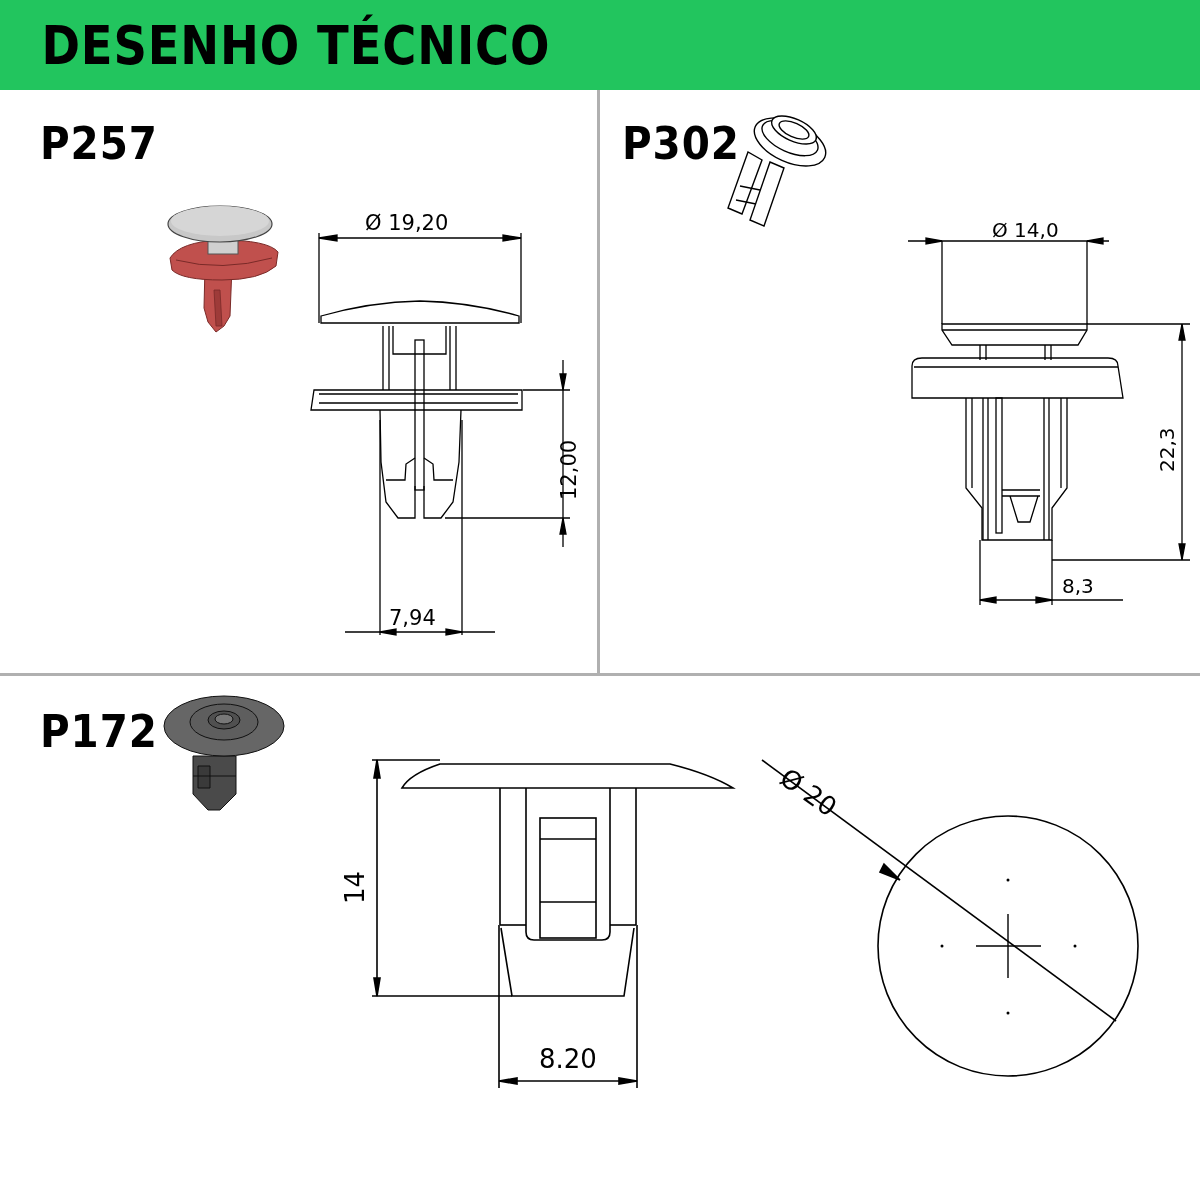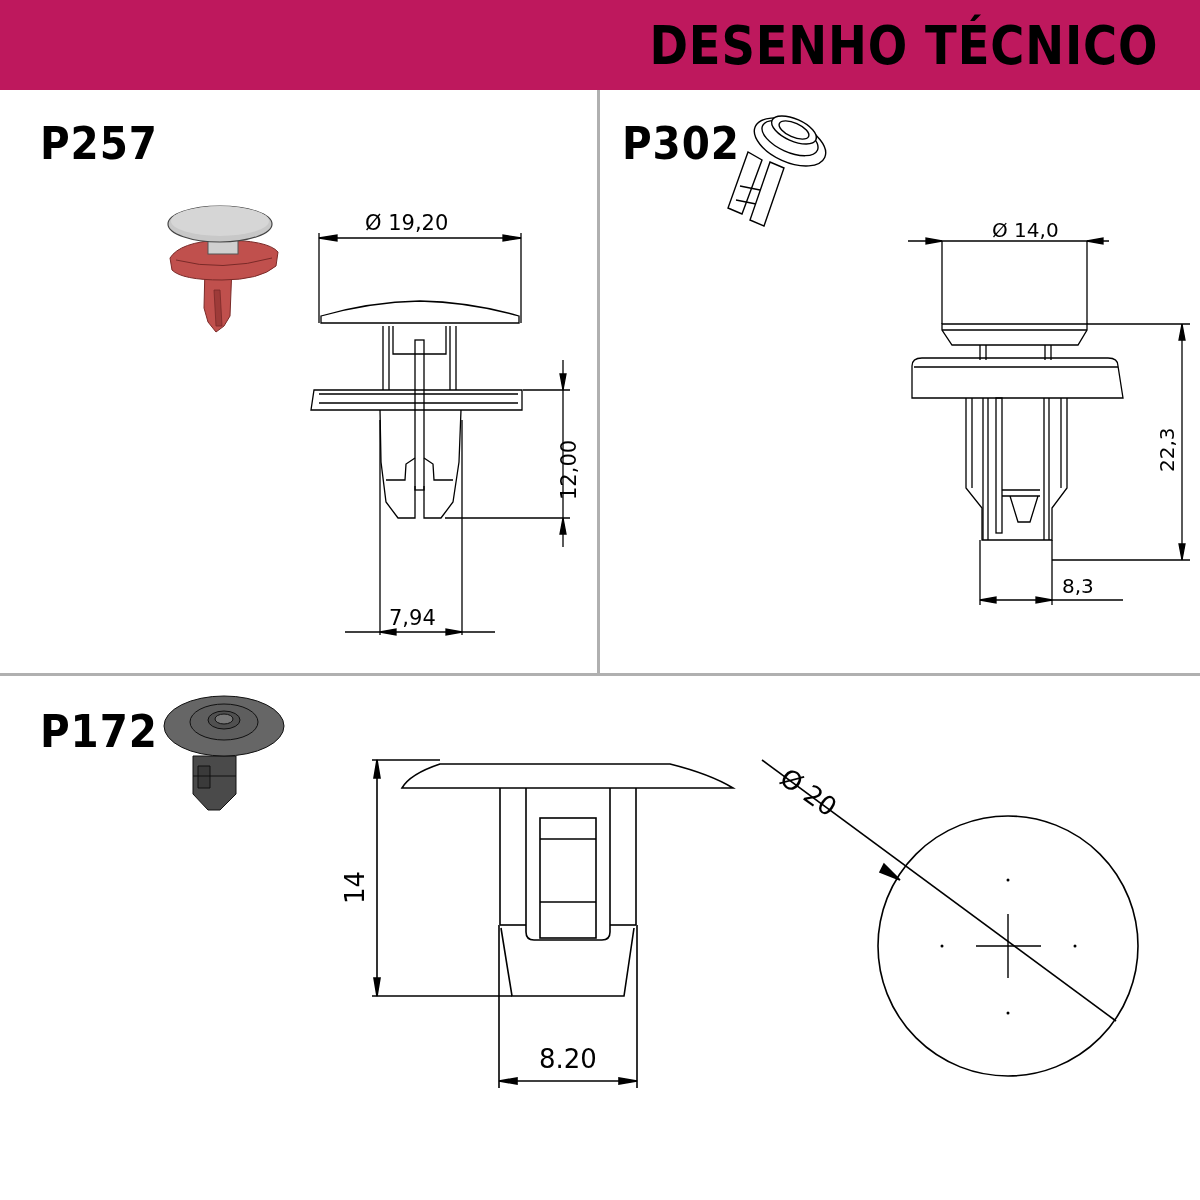--- a/index.html
+++ b/index.html
@@ -1,17 +1,17 @@
 <!DOCTYPE html>
 <html><head>
 <meta charset="utf-8">
 <style>
   html, body { margin:0; padding:0; background:#ffffff; }
   body { width:1200px; height:1200px; position:relative; overflow:hidden; font-family:"DejaVu Sans", sans-serif; }
-  .header { position:absolute; left:0; top:0; width:1200px; height:90px; background:#be185d; display:flex; align-items:center; justify-content:flex-end; }
+  .header { position:absolute; left:0; top:0; width:1200px; height:90px; background:#22c55e; display:flex; align-items:center; justify-content:flex-start; }
   .header-title { font-family:"DejaVu Sans", sans-serif; font-weight:bold; font-size:54px; letter-spacing:1px; color:#000; transform:scaleX(0.86); }
   .divider-v { position:absolute; left:597px; top:90px; width:3px; height:585px; background:#b0b0b0; }
   .divider-h { position:absolute; left:0; top:673px; width:1200px; height:3px; background:#b0b0b0; }
   .panel { position:absolute; }
   .part-code { position:absolute; font-family:"DejaVu Sans", sans-serif; font-weight:bold; font-size:44px; color:#000; letter-spacing:1px; transform:scaleX(0.92); transform-origin:left center; }
   svg { position:absolute; left:0; top:0; overflow:visible; }
   .dim { font-family:"DejaVu Sans", sans-serif; font-size:21px; fill:#000; }
 </style>
 </head>
 <body>

